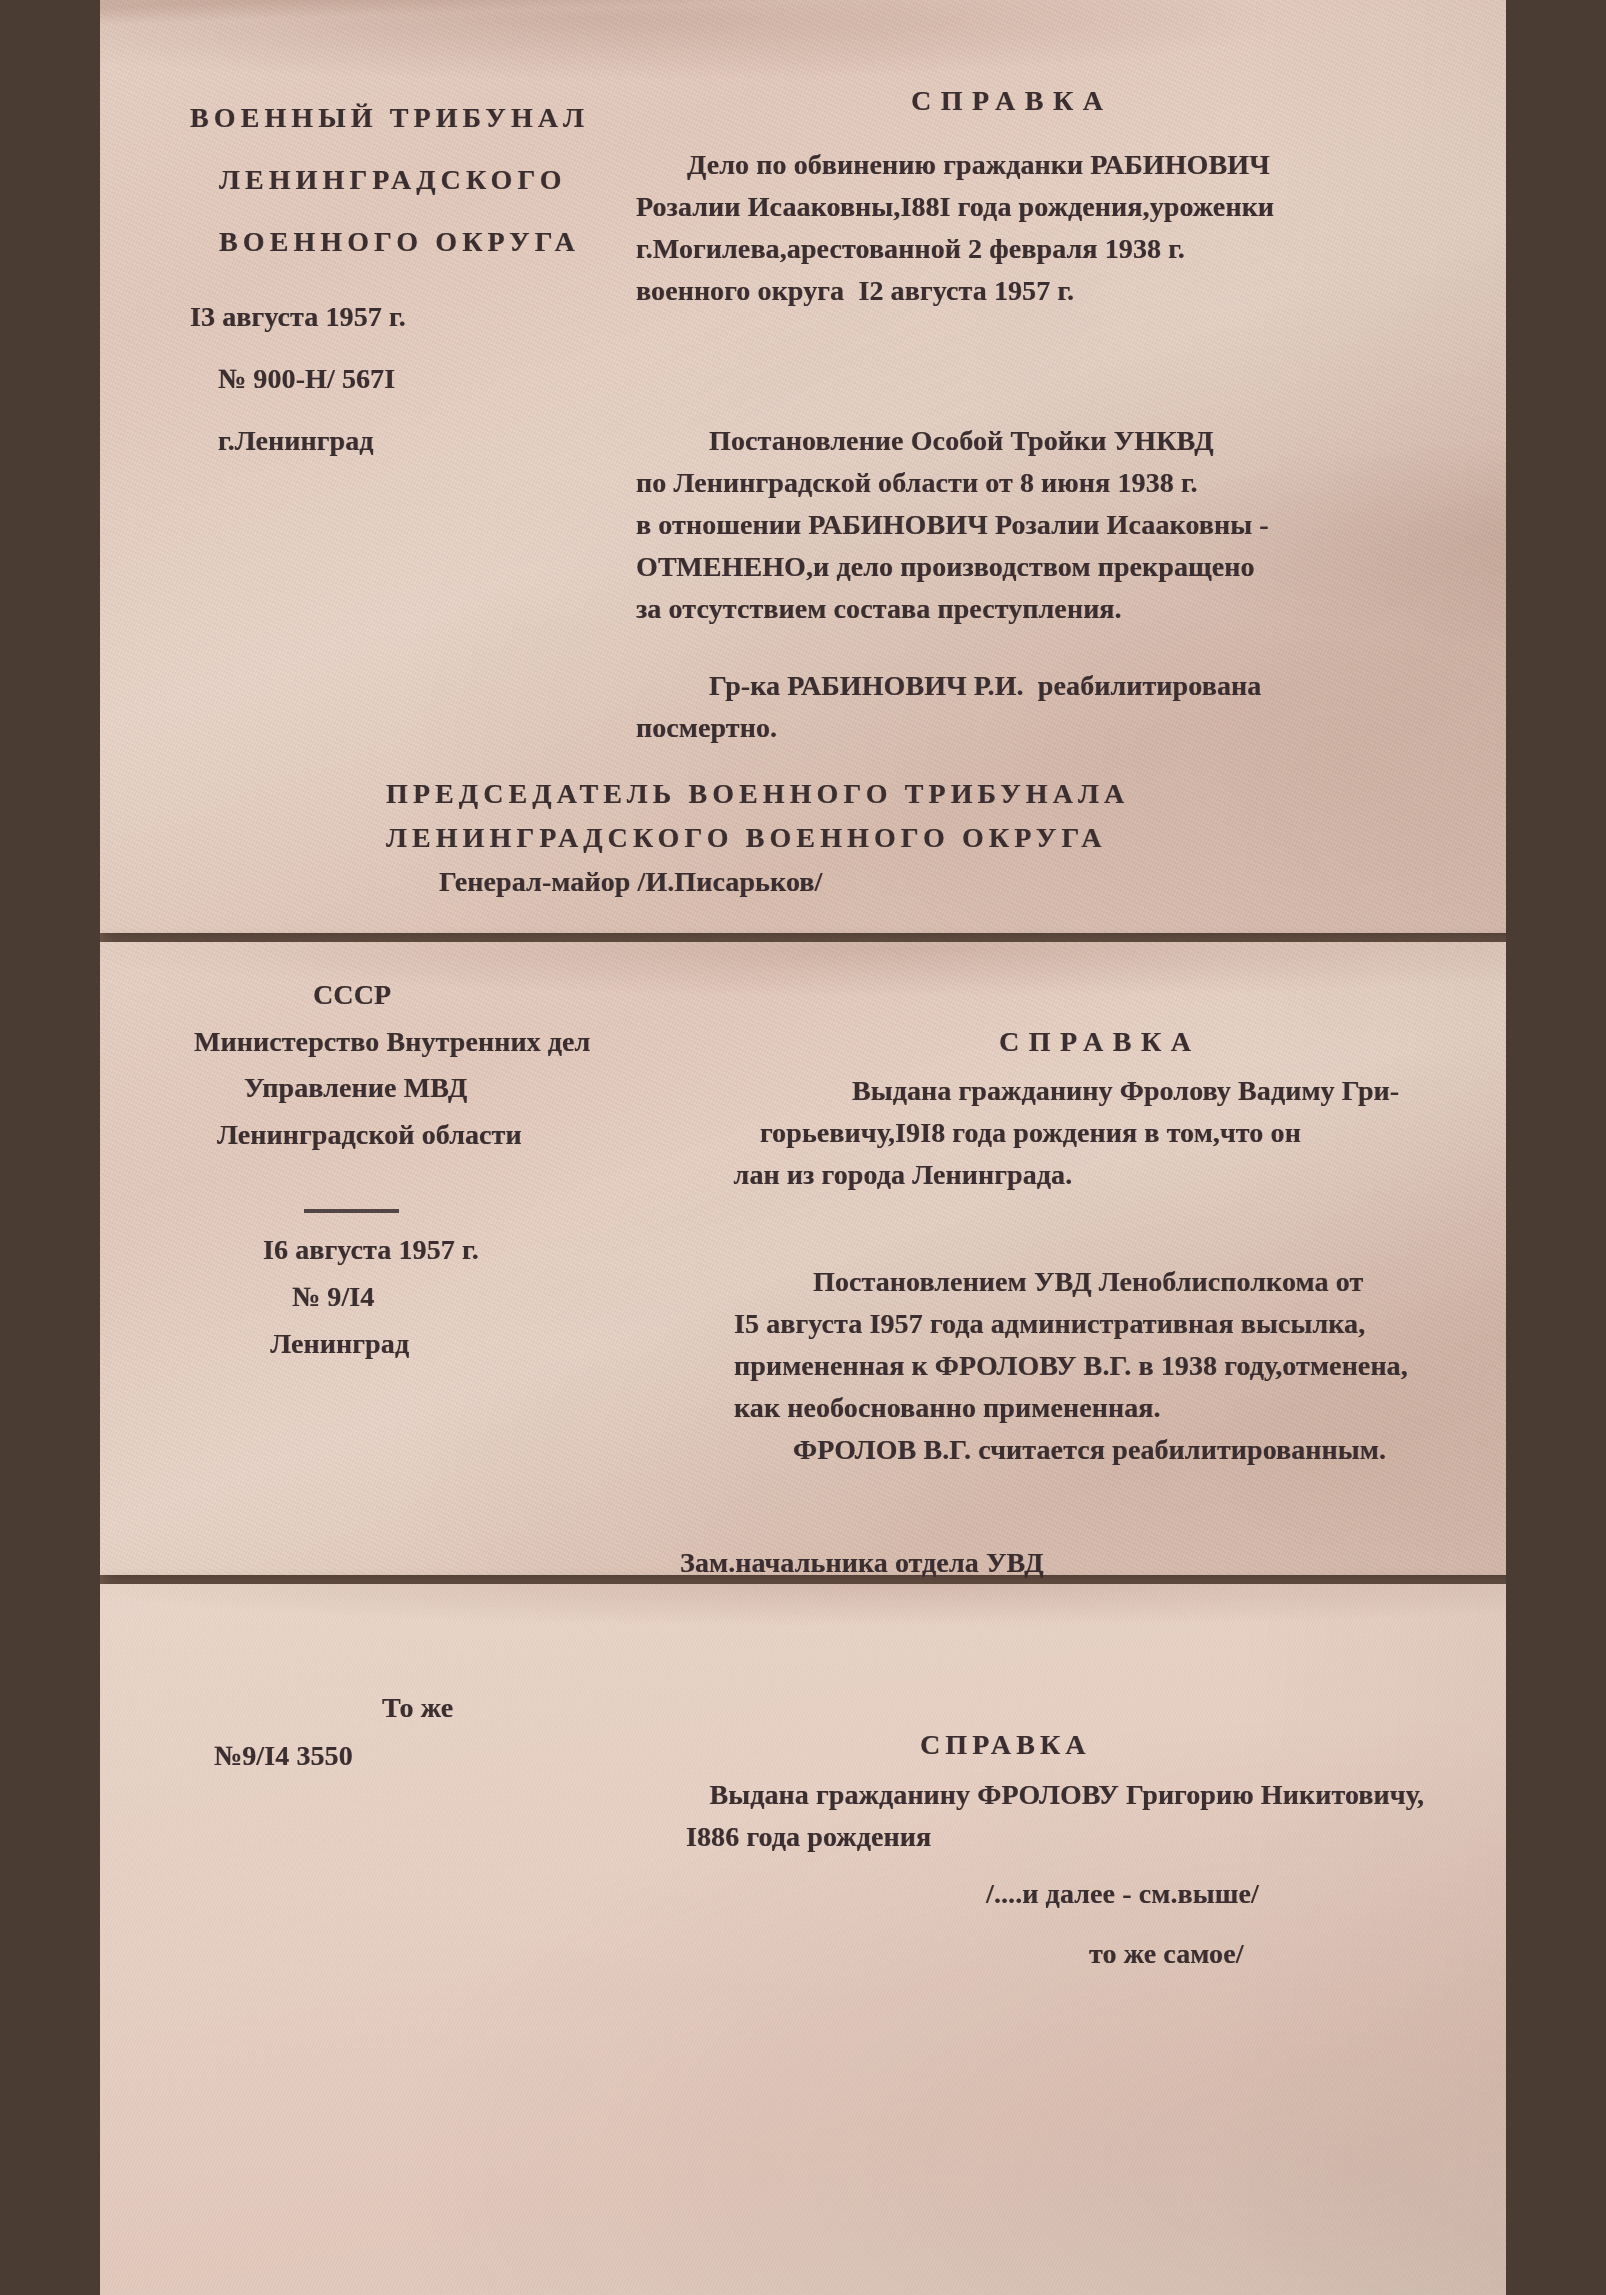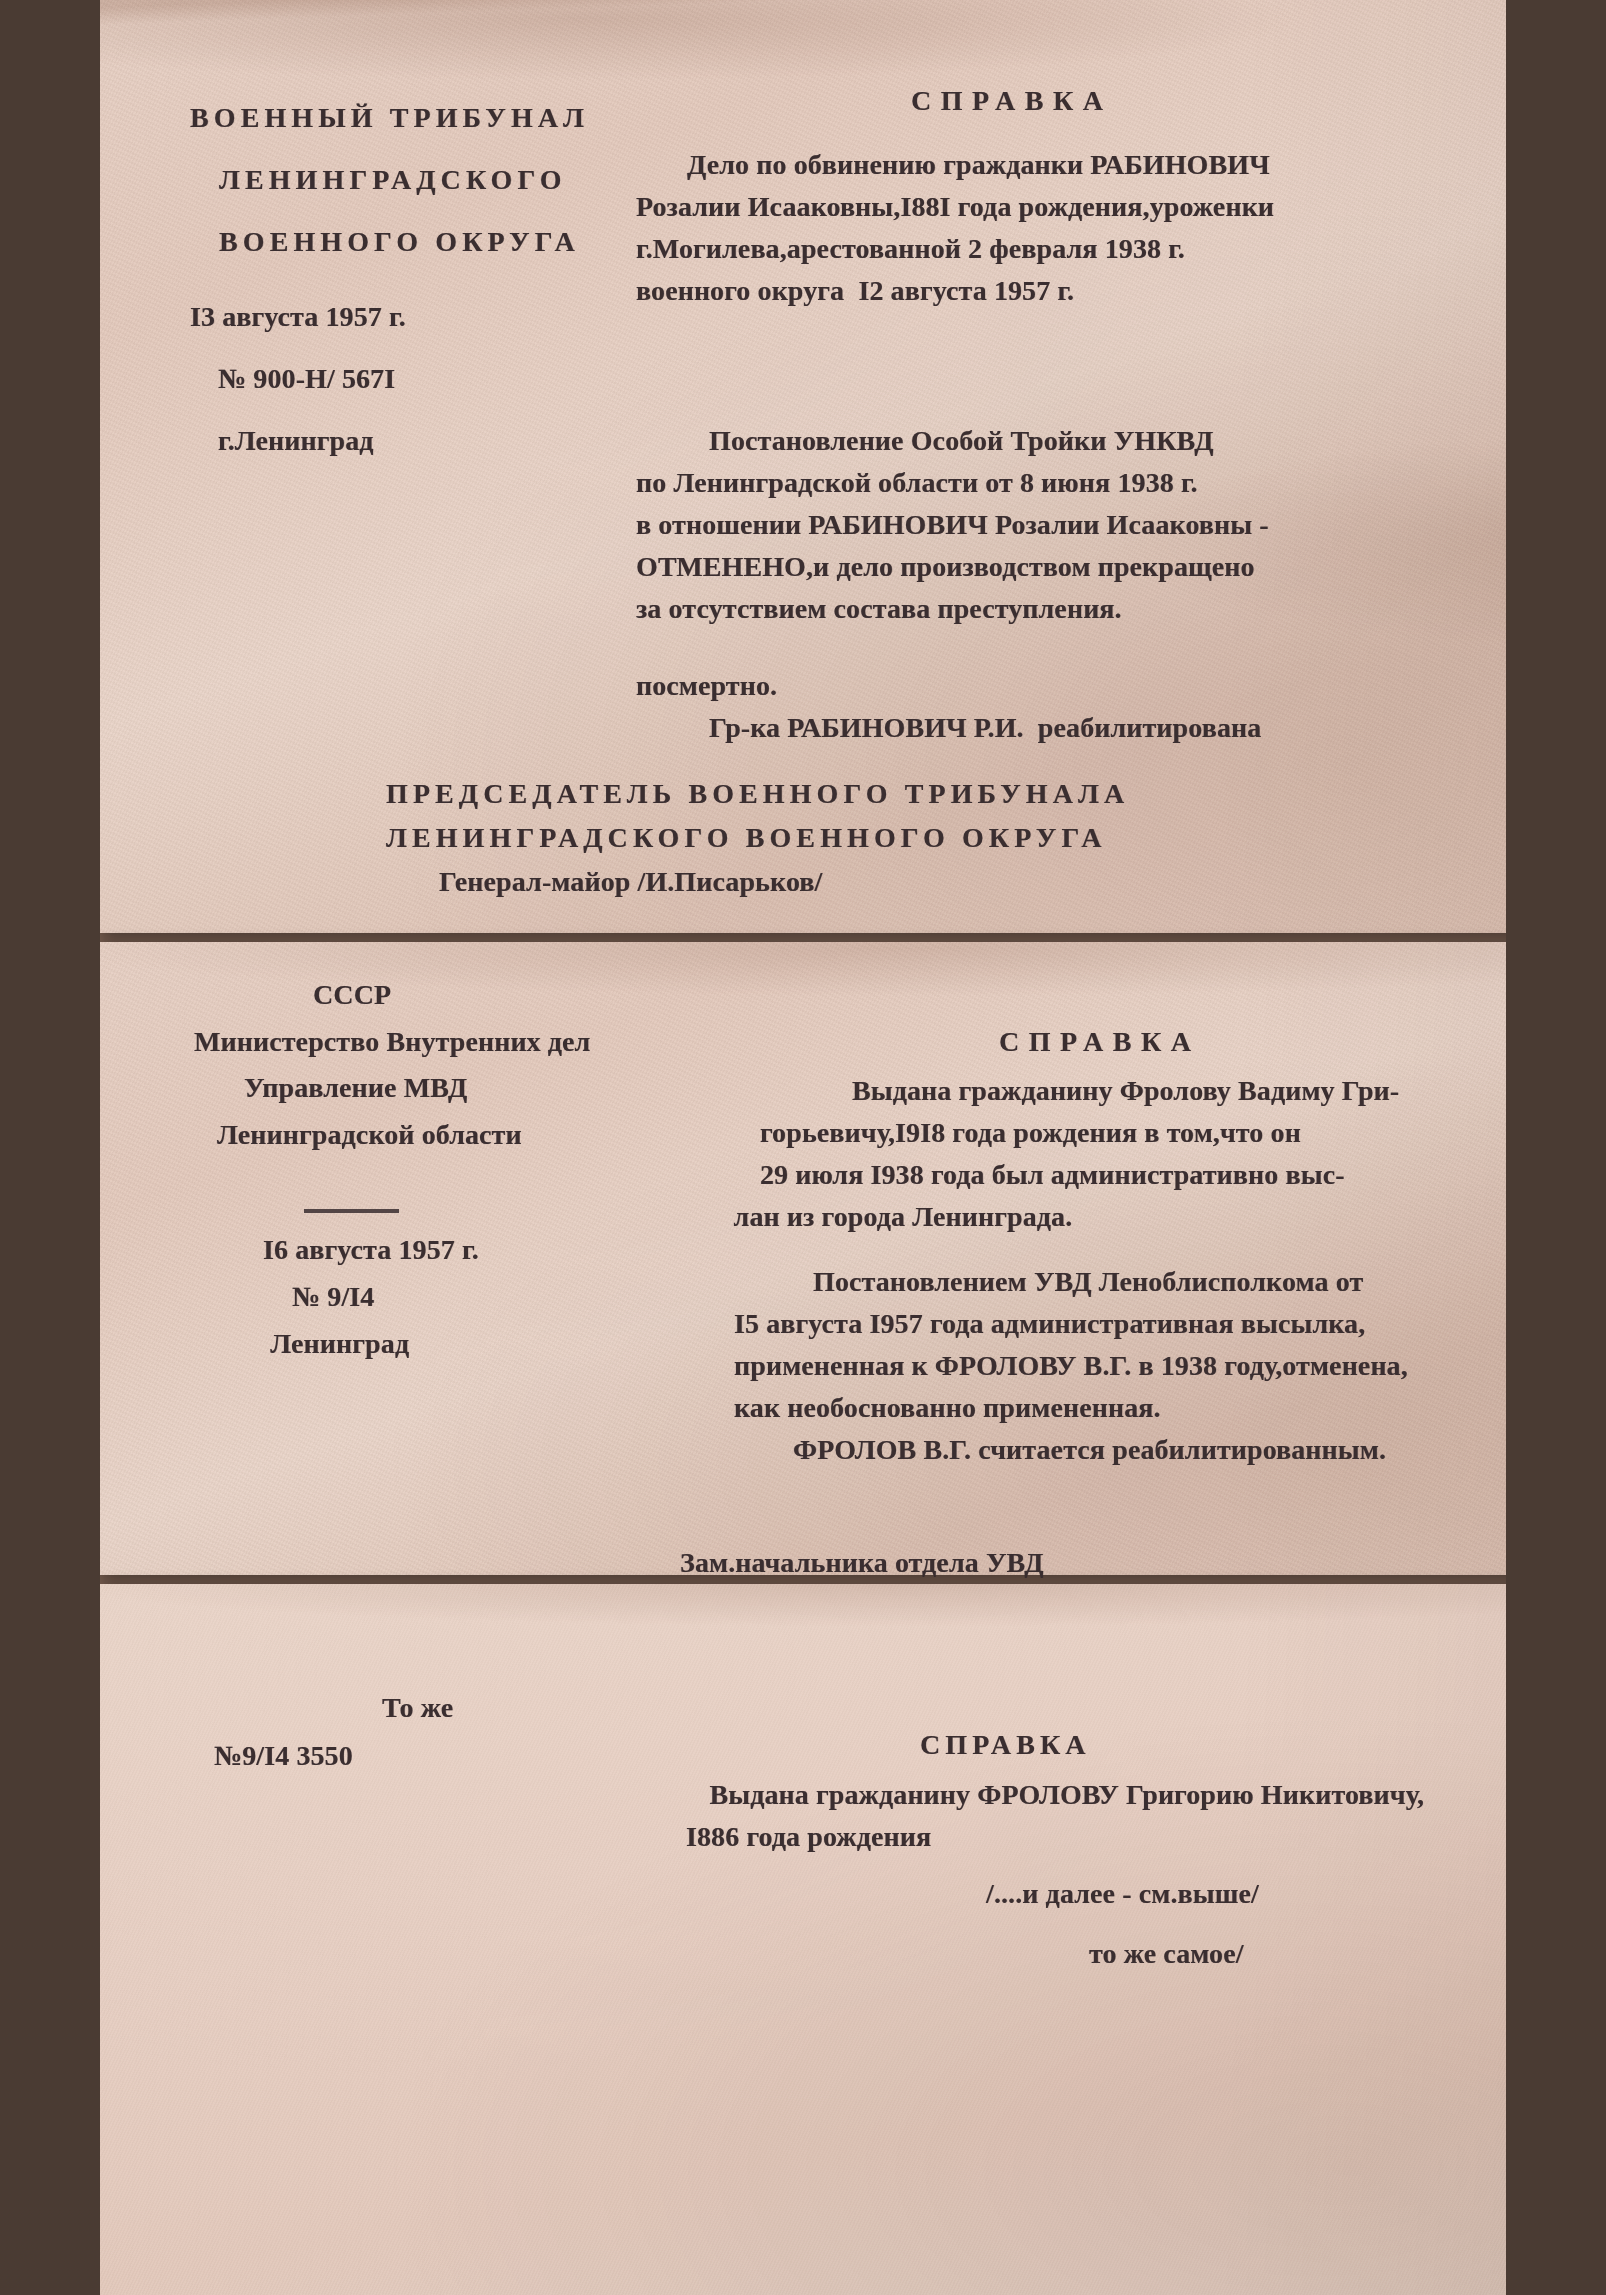--- a/index.html
+++ b/index.html
@@ -124,22 +124,22 @@
 
   <div class="lines s38" style="left:536px; top:420px; line-height:42px;">
     <span class="tw" style="margin-left:73px;">Постановление Особой Тройки УНКВД</span>
     <span class="tw">по Ленинградской области от 8 июня 1938 г.</span>
     <span class="tw">в отношении РАБИНОВИЧ Розалии Исааковны -</span>
     <span class="tw">ОТМЕНЕНО,и дело производством прекращено</span>
     <span class="tw">за отсутствием состава преступления.</span>
   </div>
 
   <div class="lines s38" style="left:536px; top:665px; line-height:42px;">
+    <span class="tw" style="margin-left:73px;">Гр-ка РАБИНОВИЧ Р.И.  реабилитирована</span>
     <span class="tw">посмертно.</span>
-    <span class="tw" style="margin-left:73px;">Гр-ка РАБИНОВИЧ Р.И.  реабилитирована</span>
   </div>
 
   <div class="lines s38" style="left:286px; top:772px; line-height:44px;">
     <span class="tw spaced2">ПРЕДСЕДАТЕЛЬ ВОЕННОГО ТРИБУНАЛА</span>
     <span class="tw spaced2">ЛЕНИНГРАДСКОГО ВОЕННОГО ОКРУГА</span>
     <span class="tw" style="margin-left:53px;">Генерал-майор /И.Писарьков/</span>
   </div>
 
   <div class="sheet" id="sheet-2"></div>
   <div class="crease c2"></div>
@@ -155,21 +155,20 @@
     <span class="tw">I6 августа 1957 г.</span>
     <span class="tw" style="margin-left:29px;">№ 9/I4</span>
     <span class="tw" style="margin-left:7.3px;">Ленинград</span>
   </div>
 
   <div class="tw s38 spaced" style="left:899px; top:1022px;">СПРАВКА</div>
 
   <div class="lines s38" style="left:660px; top:1070px; line-height:42px;">
     <span class="tw" style="margin-left:92px;">Выдана гражданину Фролову Вадиму Гри-</span>
     <span class="tw">горьевичу,I9I8 года рождения в том,что он</span>
-    <span class="tw">29 июля I938 года был административно выс-</span>
     <span class="tw" style="margin-left:-26.4px;">лан из города Ленинграда.</span>
   </div>
 
   <div class="lines s38" style="left:634px; top:1261px; line-height:42px;">
     <span class="tw" style="margin-left:79px;">Постановлением УВД Леноблисполкома от</span>
     <span class="tw">I5 августа I957 года административная высылка,</span>
     <span class="tw">примененная к ФРОЛОВУ В.Г. в 1938 году,отменена,</span>
     <span class="tw">как необоснованно примененная.</span>
   </div>
 

